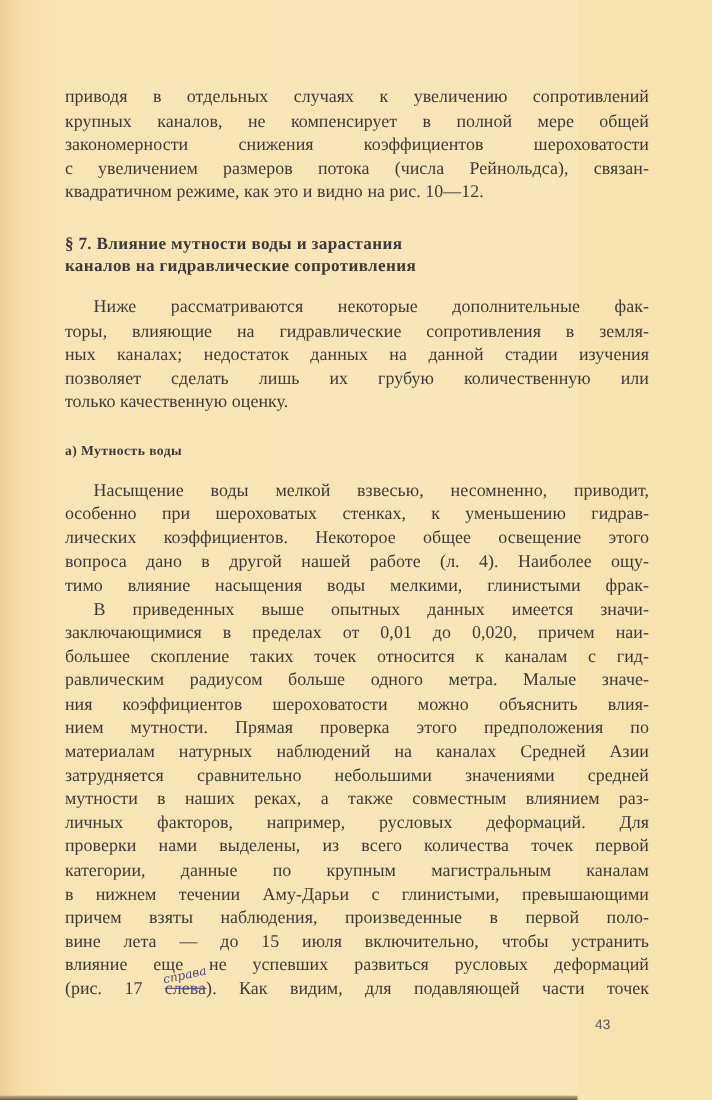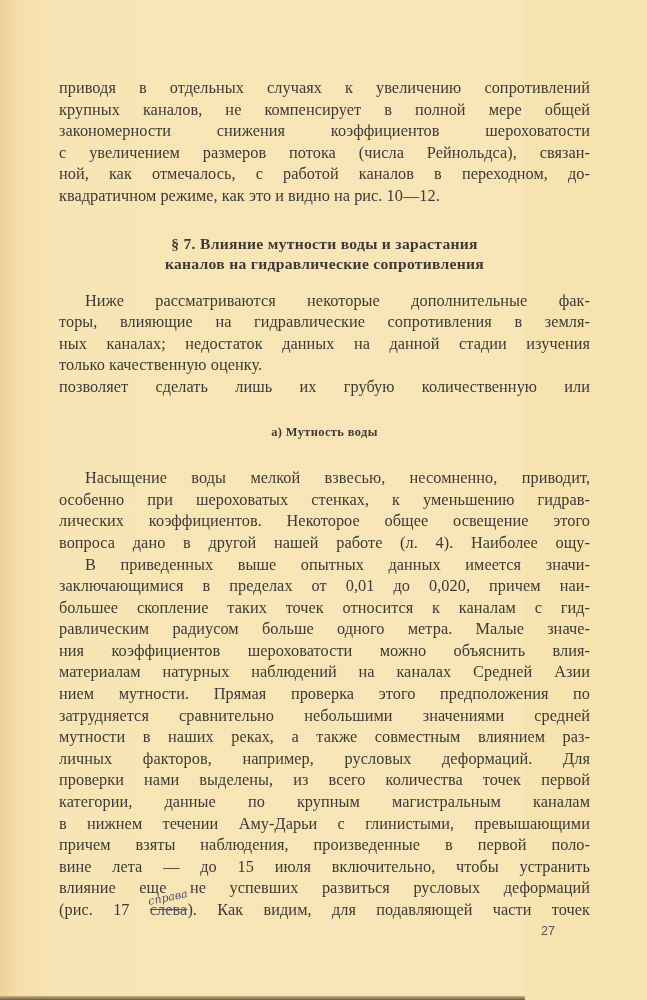--- a/index.html
+++ b/index.html
@@ -19,27 +19,27 @@
   }
   .text-block {
     position: absolute; left: 59px; top: 77px; width: 531px;
     font-size: 16.3px; line-height: 21.6px; letter-spacing: 0.05px;
   }
   .para { margin: 0; text-align: justify; }
   .para .line { display: block; text-align: justify; text-align-last: justify; white-space: nowrap; }
   .para .line.last { text-align-last: left; }
   .indent { padding-left: 26px; }
   .heading {
-    margin: 27px 0 16px 0; text-align: center; font-weight: bold;
+    margin: 27px 0 16px 0; font-weight: bold;
     font-size: 15.6px; line-height: 20px; letter-spacing: 0.3px;
   }
   .heading .line { display: block; }
   .subheading {
-    text-align: center; font-weight: bold; font-size: 12.4px;
-    margin: 24px 0 24px 0; letter-spacing: 0.4px;
+    font-weight: bold; font-size: 12.4px;
+    margin: 24px 0 13px 0; letter-spacing: 0.4px;
   }
   .page-number {
     position: absolute; left: 541px; top: 924px; font-size: 12.5px;
     font-family: "Liberation Sans", sans-serif; color: #555;
   }
   .annot { position: relative; display: inline-block; }
   .struck { text-decoration: line-through; color: #4f4c6e; }
   .handwritten {
     position: absolute; left: -2px; top: -12px; font-style: italic;
     font-size: 11px; color: #4f4c6e; transform: rotate(-12deg);
@@ -50,62 +50,62 @@
 <body>
 
 <div class="page">
   <div class="text-block">
 
     <p class="para">
       <span class="line">приводя в отдельных случаях к увеличению сопротивлений</span>
       <span class="line">крупных каналов, не компенсирует в полной мере общей</span>
       <span class="line">закономерности снижения коэффициентов шероховатости</span>
       <span class="line">с увеличением размеров потока (числа Рейнольдса), связан-</span>
-      <span class="line">ной, как отмечалось, с работой каналов в переходном, до-</span>
       <span class="line last">квадратичном режиме, как это и видно на рис. 10—12.</span>
     </p>
 
     <h2 class="heading">
       <span class="line">§ 7. Влияние мутности воды и зарастания</span>
       <span class="line">каналов на гидравлические сопротивления</span>
     </h2>
 
     <p class="para">
       <span class="line indent">Ниже рассматриваются некоторые дополнительные фак-</span>
       <span class="line">торы, влияющие на гидравлические сопротивления в земля-</span>
       <span class="line">ных каналах; недостаток данных на данной стадии изучения</span>
+      <span class="line">позволяет сделать лишь их грубую количественную или</span>
       <span class="line last">только качественную оценку.</span>
-      <span class="line">позволяет сделать лишь их грубую количественную или</span>
     </p>
 
     <h3 class="subheading">а) Мутность воды</h3>
 
     <p class="para">
       <span class="line indent">Насыщение воды мелкой взвесью, несомненно, приводит,</span>
       <span class="line">особенно при шероховатых стенках, к уменьшению гидрав-</span>
       <span class="line">лических коэффициентов. Некоторое общее освещение этого</span>
       <span class="line">вопроса дано в другой нашей работе (л. 4). Наиболее ощу-</span>
+      <span class="line">тимо влияние насыщения воды мелкими, глинистыми фрак-</span>
     </p>
 
     <p class="para">
       <span class="line indent">В приведенных выше опытных данных имеется значи-</span>
       <span class="line">заключающимися в пределах от 0,01 до 0,020, причем наи-</span>
       <span class="line">большее скопление таких точек относится к каналам с гид-</span>
       <span class="line">равлическим радиусом больше одного метра. Малые значе-</span>
       <span class="line">ния коэффициентов шероховатости можно объяснить влия-</span>
+      <span class="line">нием мутности. Прямая проверка этого предположения по</span>
       <span class="line">материалам натурных наблюдений на каналах Средней Азии</span>
-      <span class="line">нием мутности. Прямая проверка этого предположения по</span>
       <span class="line">затрудняется сравнительно небольшими значениями средней</span>
       <span class="line">мутности в наших реках, а также совместным влиянием раз-</span>
       <span class="line">личных факторов, например, русловых деформаций. Для</span>
       <span class="line">проверки нами выделены, из всего количества точек первой</span>
       <span class="line">категории, данные по крупным магистральным каналам</span>
       <span class="line">в нижнем течении Аму-Дарьи с глинистыми, превышающими</span>
       <span class="line">причем взяты наблюдения, произведенные в первой поло-</span>
       <span class="line">вине лета — до 15 июля включительно, чтобы устранить</span>
       <span class="line">влияние еще не успевших развиться русловых деформаций</span>
       <span class="line"><span>(рис. 17 </span><span class="annot"><span class="struck">слева</span><span class="handwritten">справа</span></span><span>). Как видим, для подавляющей части точек</span></span>
 
     </p>
   </div>
 
-  <div class="page-number">27</div>
+  <div class="page-number">43</div>
 </div>
 
 </body></html>

